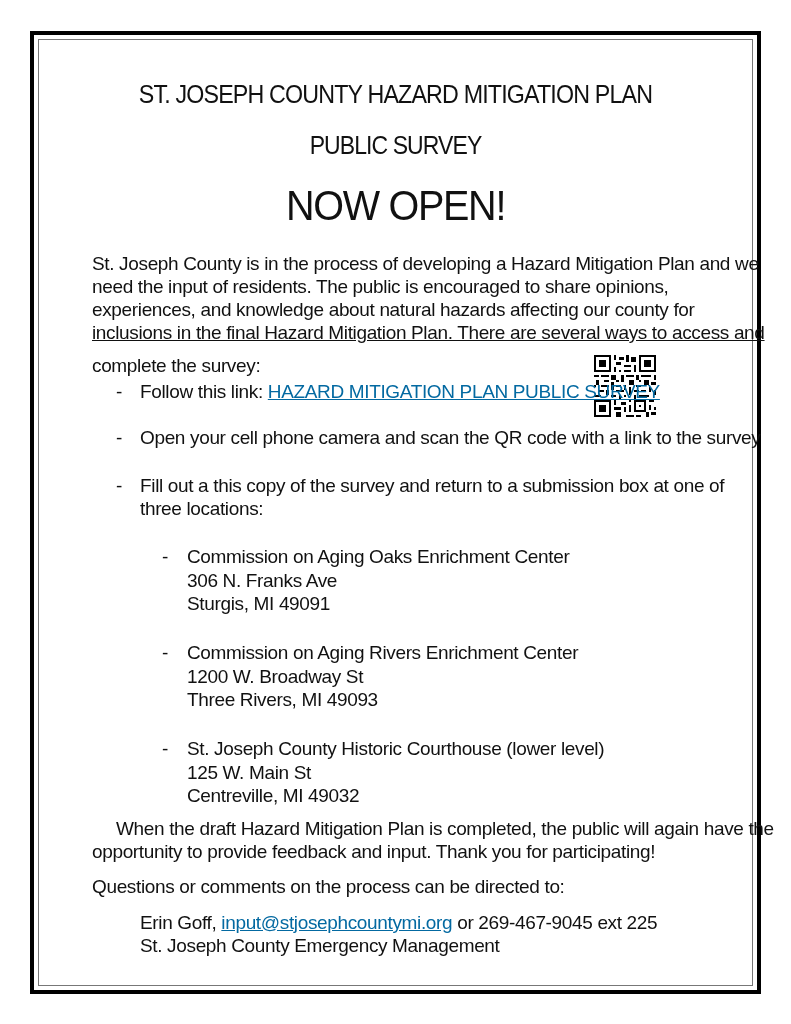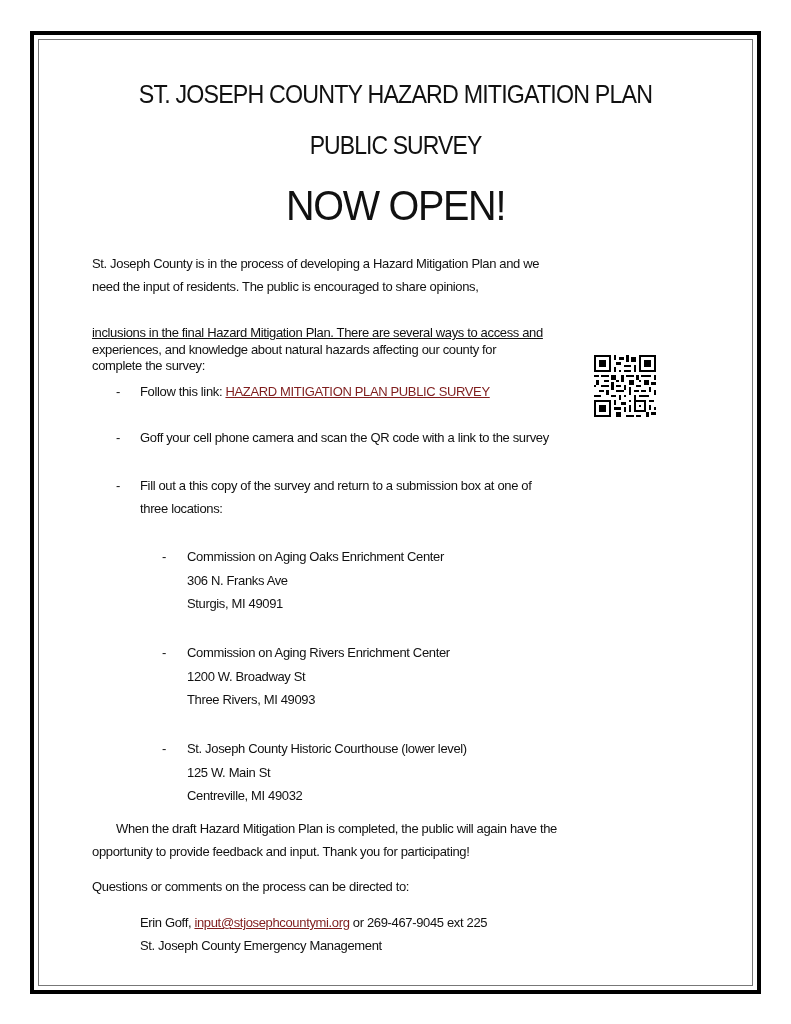--- a/index.html
+++ b/index.html
@@ -9,39 +9,39 @@
                  box-sizing:border-box; border:4px solid #000; }
   .frame-inner { position:absolute; left:4px; top:4px; right:4px; bottom:4px;
                  border:1px solid #777; }
   .t { position:absolute; white-space:nowrap; }
   .title1 { left:0; width:791px; top:80px; text-align:center; font-size:25px;
             letter-spacing:-0.9px; transform:scaleX(0.93); transform-origin:center; font-weight:300; }
   .title2 { left:0; width:791px; top:131px; text-align:center; font-size:25px;
             letter-spacing:-1px; transform:scaleX(0.92); transform-origin:center; }
   .title3 { left:0; width:791px; top:181px; text-align:center; font-size:43px;
             letter-spacing:-1.4px; transform:scaleX(0.92); transform-origin:center; }
-  .body { font-size:13px; letter-spacing:-0.35px; line-height:23px; }
+  .body { font-size:19px; letter-spacing:-0.35px; line-height:23px; }
   .para { left:92px; width:620px; }
-  a.link { color:#7f1d1d; text-decoration:underline; }
+  a.link { color:#0369a1; text-decoration:underline; }
   .qr { position:absolute; left:594px; top:355px; width:62px; height:62px; }
 </style>
 </head>
 <body>
 
 <div class="frame-outer">
   <div class="frame-inner"></div>
 </div>
 
 <div class="t title1">ST. JOSEPH COUNTY HAZARD MITIGATION PLAN</div>
 <div class="t title2">PUBLIC SURVEY</div>
 <div class="t title3">NOW OPEN!</div>
 
 <div class="t body para" style="top:252px;">St. Joseph County is in the process of developing a Hazard Mitigation Plan and we</div>
 <div class="t body para" style="top:275px;">need the input of residents. The public is encouraged to share opinions,</div>
-<div class="t body para" style="top:298px;margin-top:40px;">experiences, and knowledge about natural hazards affecting our county for</div>
+<div class="t body para" style="top:298px;">experiences, and knowledge about natural hazards affecting our county for</div>
 <div class="t body para" style="top:321px;text-decoration:underline;">inclusions in the final Hazard Mitigation Plan. There are several ways to access and</div>
 <div class="t body para" style="top:354px;">complete the survey:</div>
 
 <svg class="qr" viewBox="0 0 25 25" shape-rendering="crispEdges">
   <rect x="0" y="0" width="25" height="25" fill="#fff"></rect>
   <g fill="#000">
     <rect x="0" y="0" width="7" height="7"></rect>
       <rect x="1" y="1" width="5" height="5" fill="#fff"></rect>
       <rect x="2" y="2" width="3" height="3"></rect>
     <rect x="18" y="0" width="7" height="7"></rect>
@@ -115,21 +115,21 @@
       <rect x="23" y="23" width="2" height="1"></rect>
   </g>
 </svg>
 
 <div class="t body" style="left:116px; top:380px;">-</div>
 <div class="t body" style="left:140px; top:380px;">
   <span>Follow this link: </span><a class="link" href="#">HAZARD MITIGATION PLAN PUBLIC SURVEY</a>
 </div>
 
 <div class="t body" style="left:116px; top:426px;">-</div>
-<div class="t body" style="left:140px; top:426px;">Goff your cell phone camera and scan the QR code with a link to the survey</div>
+<div class="t body" style="left:140px; top:426px;">Open your cell phone camera and scan the QR code with a link to the survey</div>
 
 <div class="t body" style="left:116px; top:474px;">-</div>
 <div class="t body" style="left:140px; top:474px;">Fill out a this copy of the survey and return to a submission box at one of</div>
 <div class="t body" style="left:140px; top:497px;">three locations:</div>
 
 <div class="t body" style="left:162px; top:545px;">-</div>
 <div class="t body" style="left:187px; top:545px;">Commission on Aging Oaks Enrichment Center</div>
 <div class="t body" style="left:187px; top:569px;">306 N. Franks Ave</div>
 <div class="t body" style="left:187px; top:592px;">Sturgis, MI 49091</div>
 

